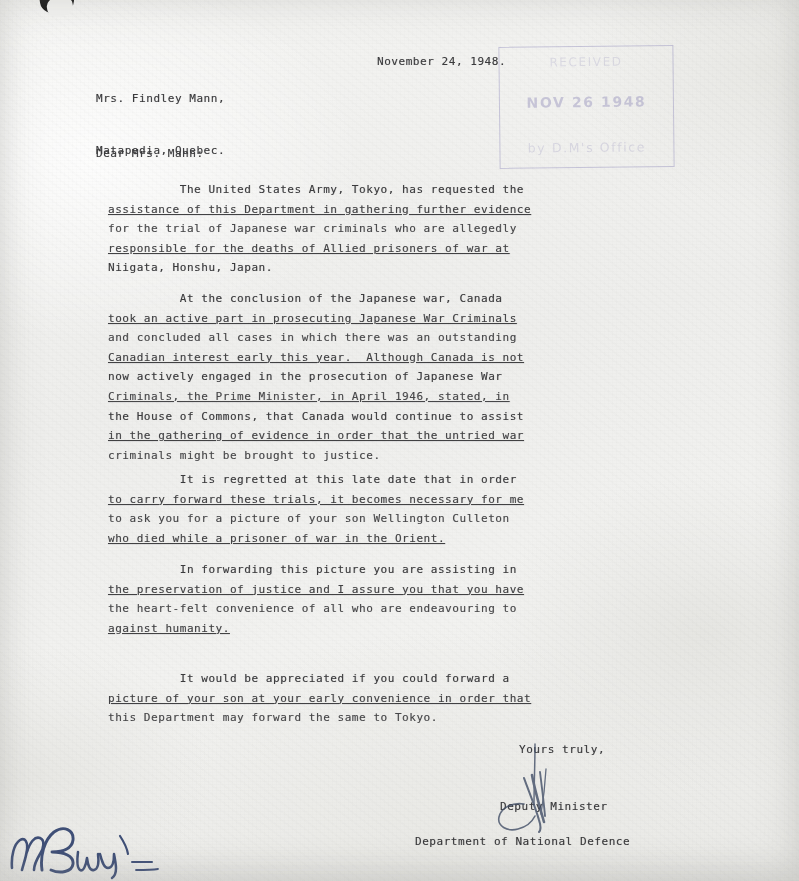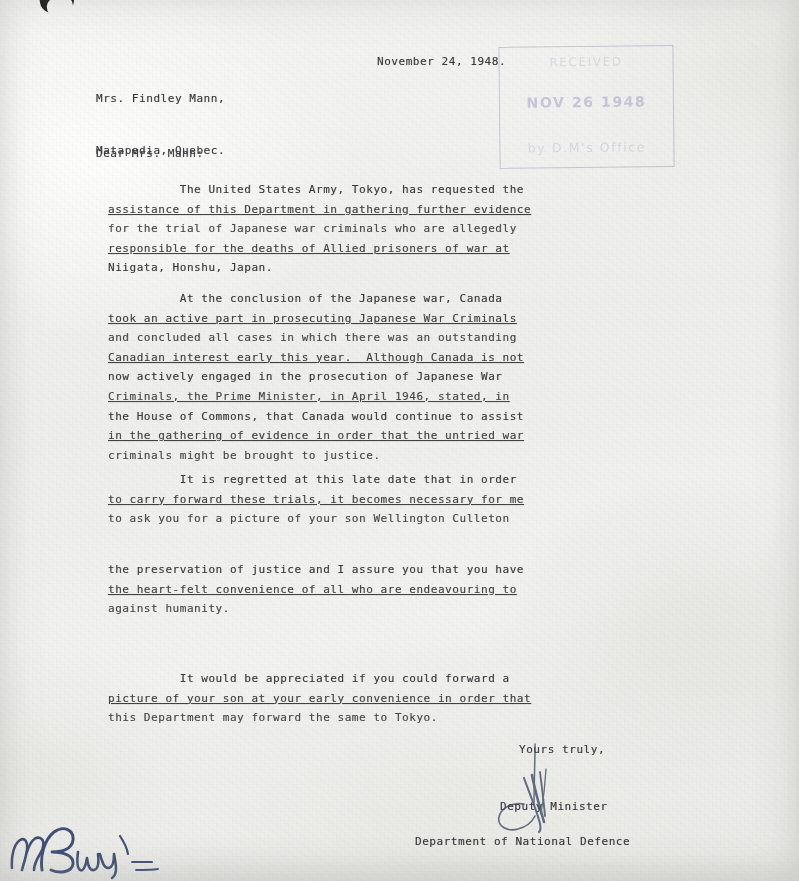--- a/index.html
+++ b/index.html
@@ -168,22 +168,22 @@
 
   <div id="content">
 
     <div class="tx date-line">November 24, 1948.</div>
     <div class="tx addr-1">Mrs. Findley Mann,</div>
     <div class="tx addr-2">Matapedia, Quebec.</div>
     <div class="tx salutation">Dear Mrs. Mann:</div>
 
     <div class="tx para p1"><span>          The United States Army, Tokyo, has requested the</span><span>assistance of this Department in gathering further evidence</span><span>for the trial of Japanese war criminals who are allegedly</span><span>responsible for the deaths of Allied prisoners of war at</span><span>Niigata, Honshu, Japan.</span></div>
     <div class="tx para p2"><span>          At the conclusion of the Japanese war, Canada</span><span>took an active part in prosecuting Japanese War Criminals</span><span>and concluded all cases in which there was an outstanding</span><span>Canadian interest early this year.  Although Canada is not</span><span>now actively engaged in the prosecution of Japanese War</span><span>Criminals, the Prime Minister, in April 1946, stated, in</span><span>the House of Commons, that Canada would continue to assist</span><span>in the gathering of evidence in order that the untried war</span><span>criminals might be brought to justice.</span></div>
-    <div class="tx para p3"><span>          It is regretted at this late date that in order</span><span>to carry forward these trials, it becomes necessary for me</span><span>to ask you for a picture of your son Wellington Culleton</span></div>
-    <div class="tx para p4"><span>the preservation of justice and I assure you that you have</span><span>the heart-felt convenience of all who are endeavouring to</span><span>against humanity.</span></div>
+    <div class="tx para p3"><span>          It is regretted at this late date that in order</span><span>to carry forward these trials, it becomes necessary for me</span><span>to ask you for a picture of your son Wellington Culleton</span><span>who died while a prisoner of war in the Orient.</span></div>
+    <div class="tx para p4"><span>          In forwarding this picture you are assisting in</span><span>the preservation of justice and I assure you that you have</span><span>the heart-felt convenience of all who are endeavouring to</span><span>against humanity.</span></div>
     <div class="tx para p5"><span>          It would be appreciated if you could forward a</span><span>picture of your son at your early convenience in order that</span><span>this Department may forward the same to Tokyo.</span></div>
 
     <div class="tx closing">Yours truly,</div>
     <div class="tx sig-title">Deputy Minister</div>
     <div class="tx sig-dept">Department of National Defence</div>
 
   </div>
 
   <svg id="signature-overlay" viewBox="0 0 120 96">
     <g fill="none" stroke="#3d4a63" stroke-linecap="round" stroke-linejoin="round" opacity="0.78">

